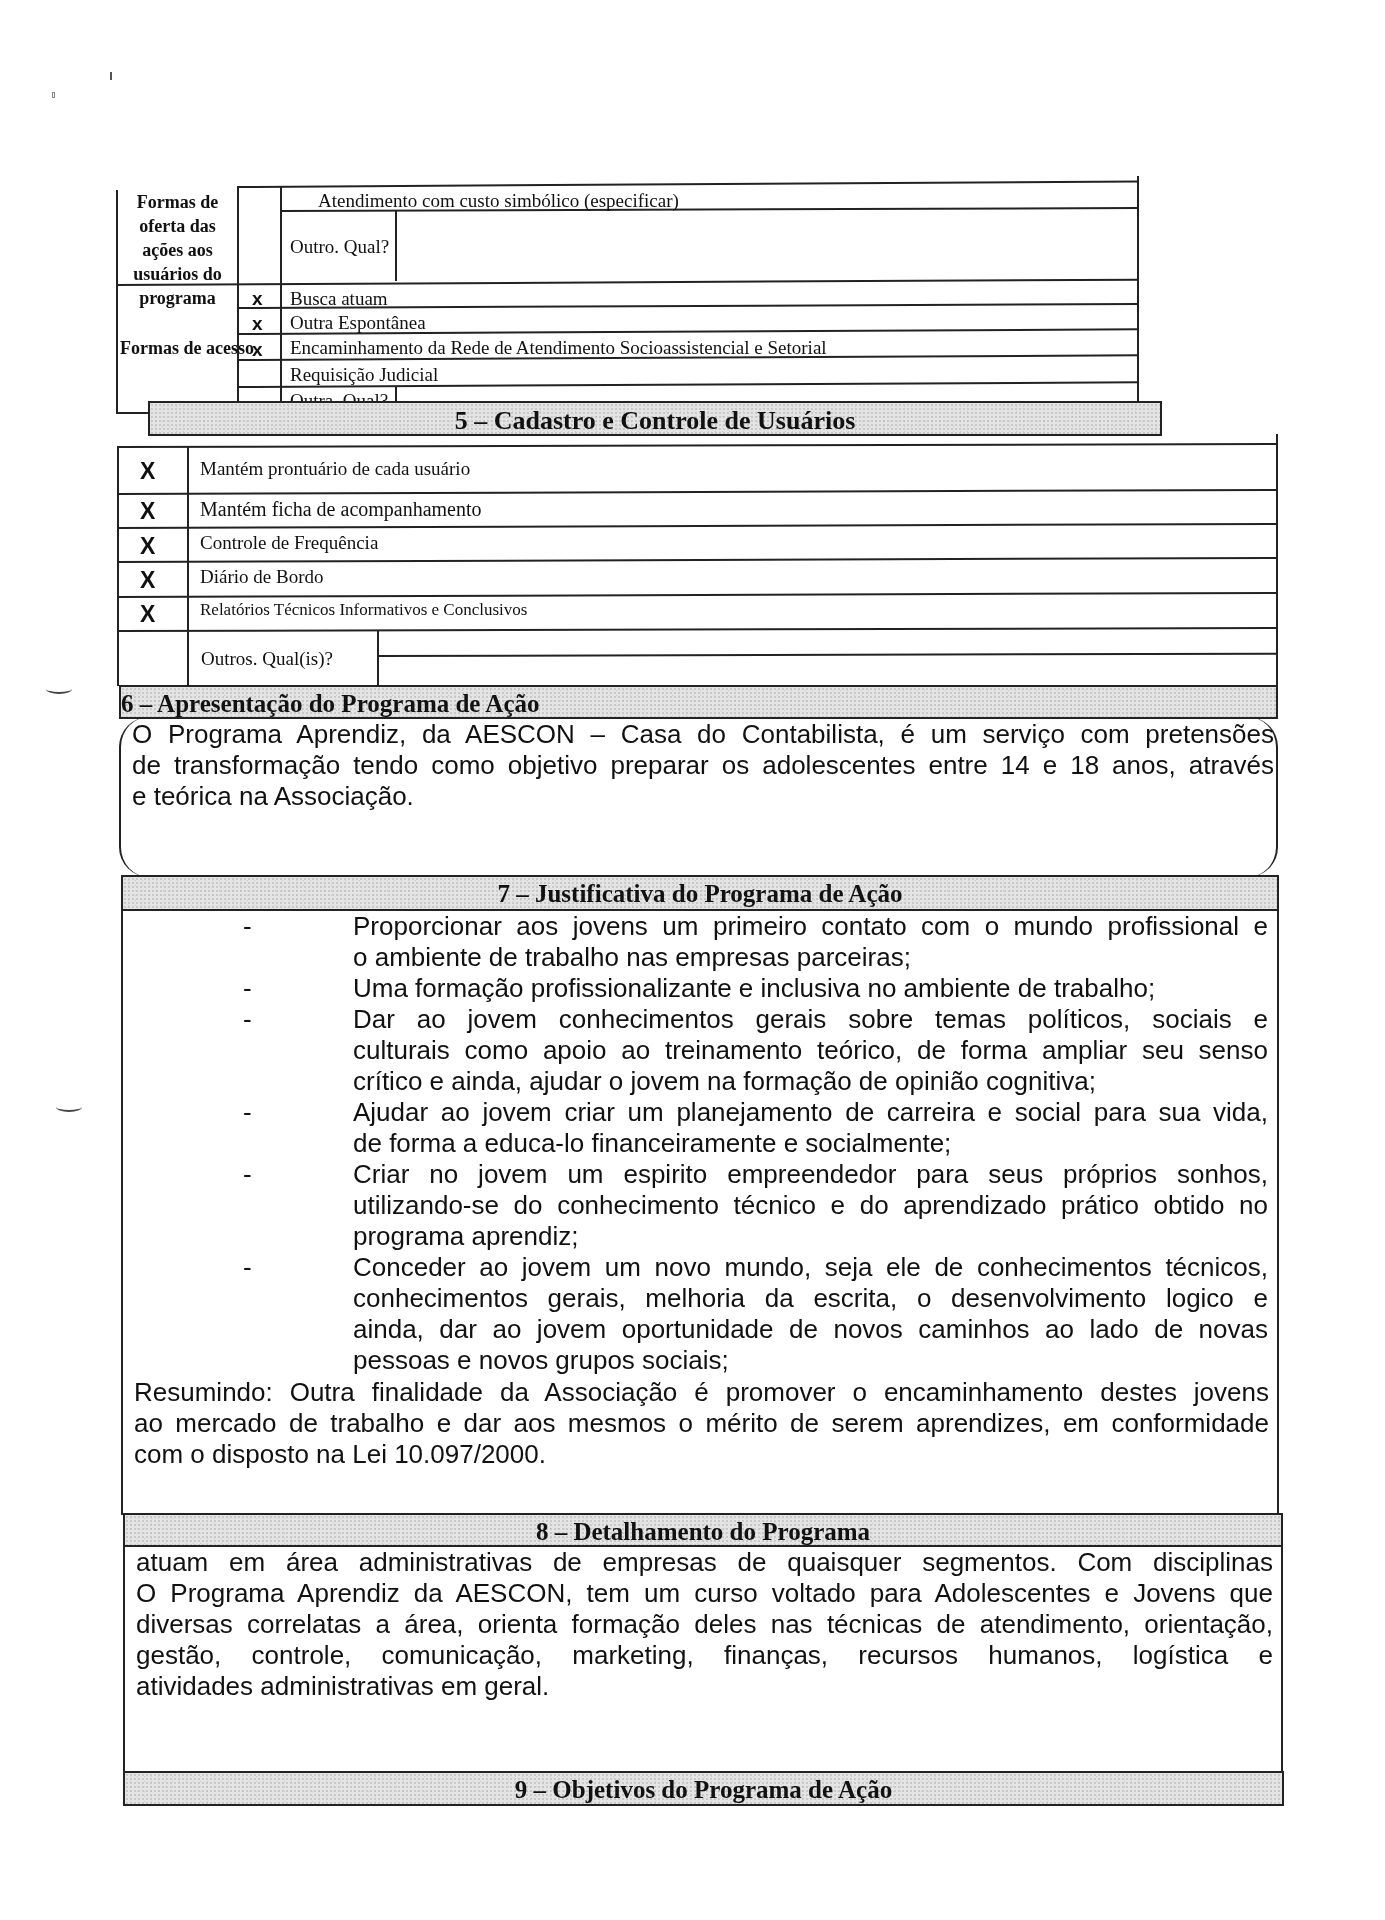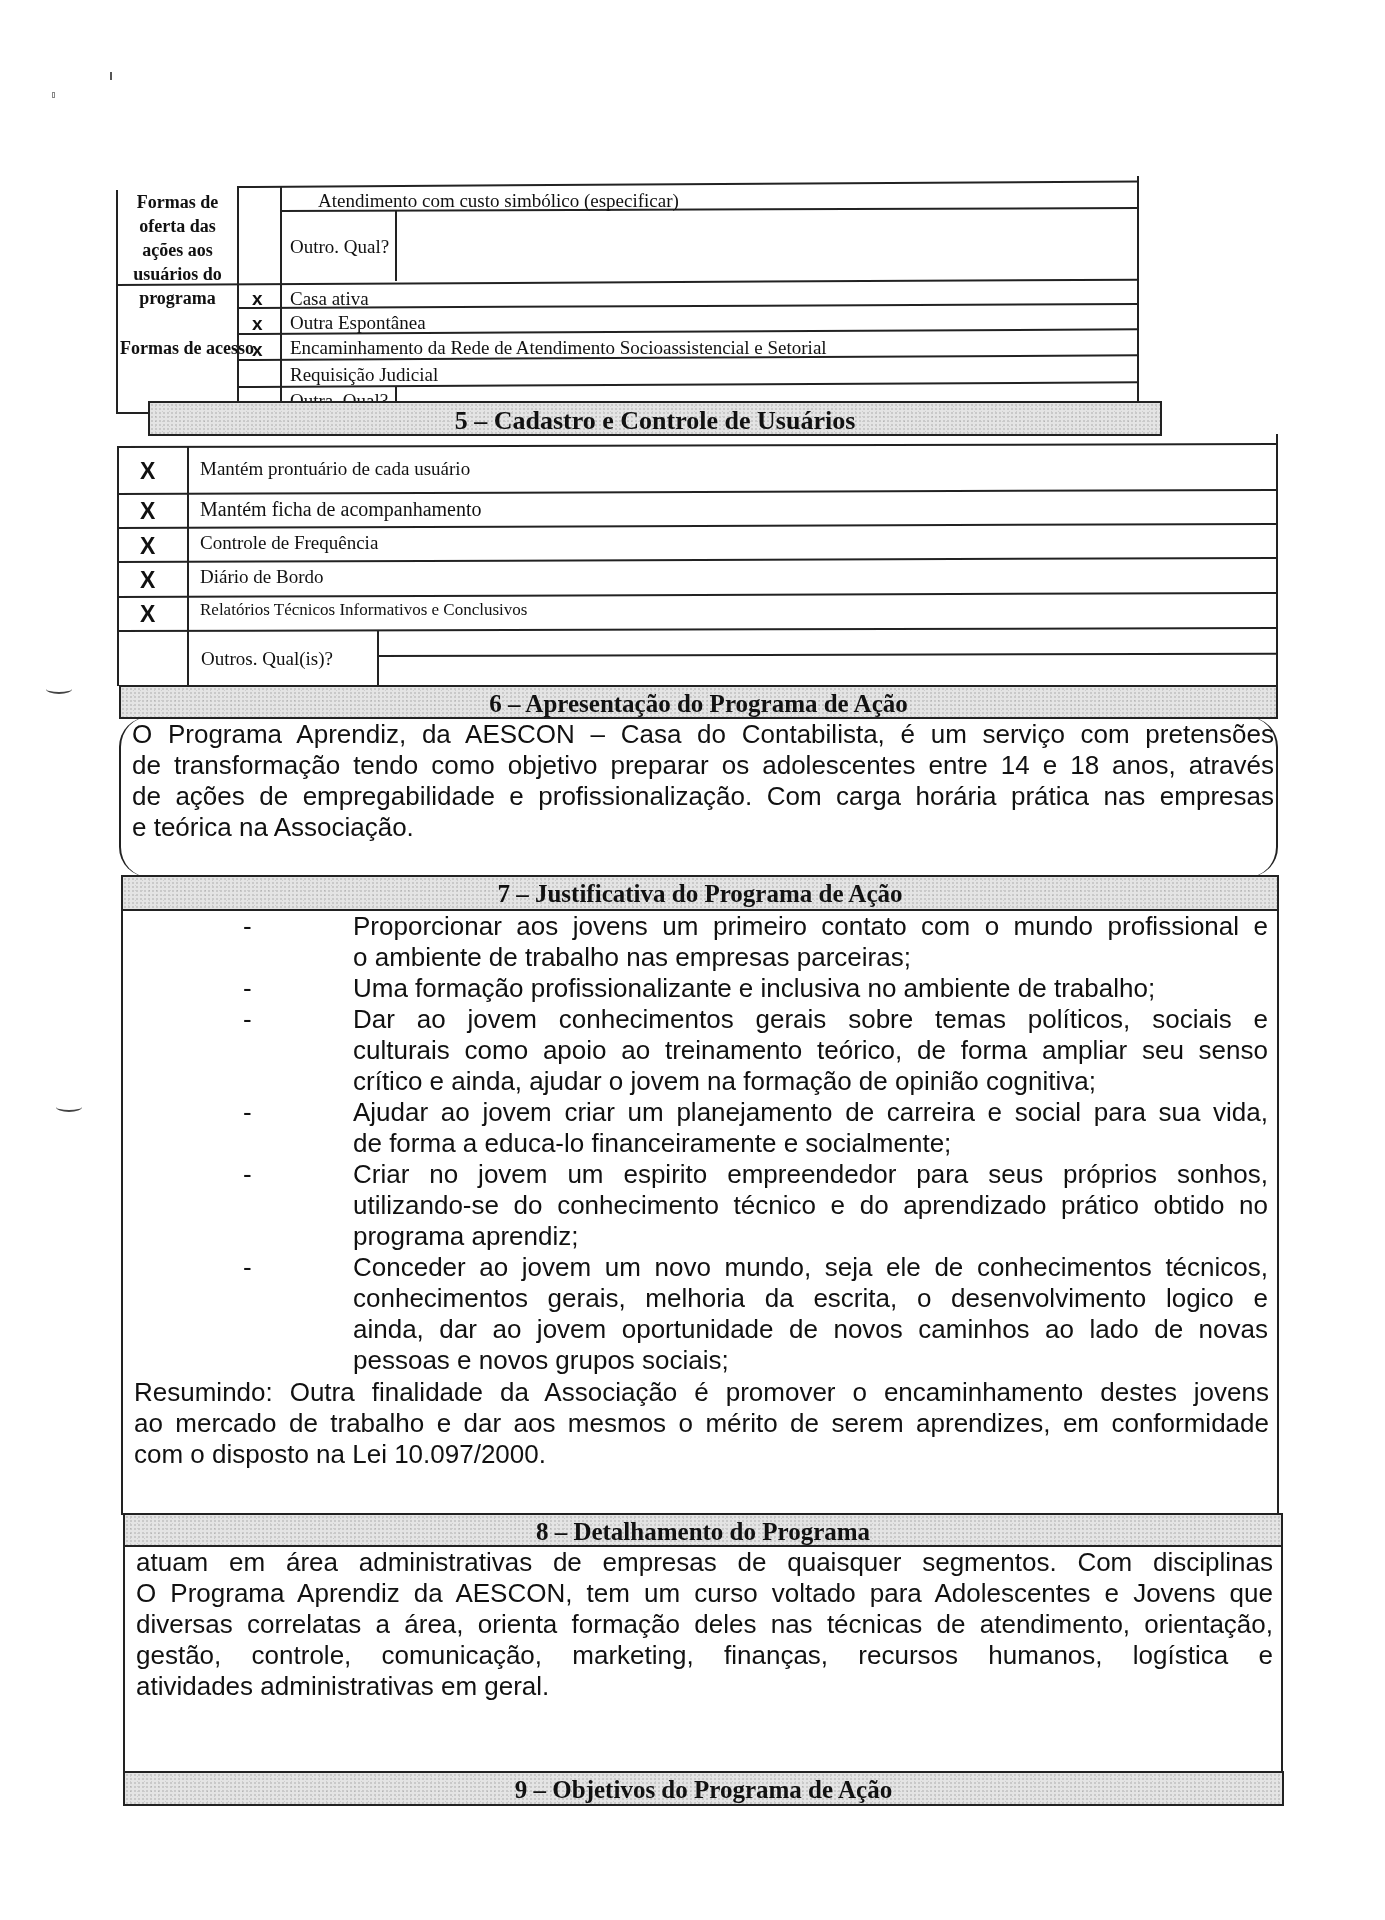--- a/index.html
+++ b/index.html
@@ -70,21 +70,21 @@
   <div class="xmark" style="left:252px;top:192px;"></div>
   <div class="cell-text" style="left:290px;top:191px;margin-left:28px;">Atendimento com custo simbólico (especificar)</div>
 
   <div class="xmark" style="left:252px;top:237px;"></div>
   <div class="cell-text" style="left:290px;top:237px;">Outro. Qual?</div>
   <div class="cell-text" style="left:405px;top:237px;width:720px;height:24px;"></div>
 
   <div class="abs serif" style="left:120px;top:338px;width:115px;font-weight:bold;font-size:18px;text-align:center;white-space:nowrap;">Formas de acesso</div>
 
   <div class="xmark" style="left:252px;top:289px;font-size:19px;">x</div>
-  <div class="cell-text" style="left:290px;top:289px;">Casa ativa</div>
+  <div class="cell-text" style="left:290px;top:289px;">Busca atuam</div>
 
   <div class="xmark" style="left:252px;top:314px;font-size:19px;">x</div>
   <div class="cell-text" style="left:290px;top:313px;">Outra Espontânea</div>
 
   <div class="xmark" style="left:252px;top:340px;font-size:19px;">x</div>
   <div class="cell-text" style="left:290px;top:338px;">Encaminhamento da Rede de Atendimento Socioassistencial e Setorial</div>
 
   <div class="xmark" style="left:252px;top:366px;"></div>
   <div class="cell-text" style="left:290px;top:365px;">Requisição Judicial</div>
 
@@ -124,27 +124,26 @@
 
   <div class="xmark xmark-big" style="left:140px;top:603px;">X</div>
   <div class="cell-text" style="left:200px;top:601px;font-size:17px;">Relatórios Técnicos Informativos e Conclusivos</div>
 
   <div class="xmark xmark-big" style="left:140px;top:650px;"></div>
   <div class="cell-text" style="left:201px;top:649px;font-size:19px;">Outros. Qual(is)?</div>
   <div class="cell-text" style="left:390px;top:660px;width:880px;height:22px;"></div>
 </div>
 
 <div class="abs shade" style="left:119px;top:685px;width:1159px;height:34px;border:2px solid #222;">
-  <div class="abs serif" style="left:0;right:0;top:3px;text-align:center;font-weight:bold;font-size:25px;">6 – Apresentação do Programa de Ação</div>
+  <div class="abs serif" style="left:0;right:0;top:3px;font-weight:bold;font-size:25px;">6 – Apresentação do Programa de Ação</div>
 </div>
 <div class="abs" style="left:119px;top:717px;width:1159px;height:160px;border-left:2px solid #222;border-right:2px solid #222;border-radius:30px;">
   <div class="abs body-text" style="left:11px;top:2px;width:1142px;">
     <div style="text-align-last:justify;">O Programa Aprendiz, da AESCON – Casa do Contabilista, é um serviço com pretensões</div>
     <div style="text-align-last:justify;">de transformação tendo como objetivo preparar os adolescentes entre 14 e 18 anos, através</div>
-    <div style="text-align-last:justify;">de ações de empregabilidade e profissionalização. Com carga horária prática nas empresas</div>
     <div>e teórica na Associação.</div>
   </div>
 </div>
 
 <div class="abs shade" style="left:121px;top:875px;width:1158px;height:36px;border:2px solid #222;">
   <div class="abs serif" style="left:0;right:0;top:3px;text-align:center;font-weight:bold;font-size:25px;">7 – Justificativa do Programa de Ação</div>
 </div>
 <div class="abs" style="left:121px;top:909px;width:1158px;height:606px;border-left:2px solid #222;border-right:2px solid #222;">
   <div class="abs body-text" style="left:230px;top:2px;width:915px;">
     <div class="bul-row">

